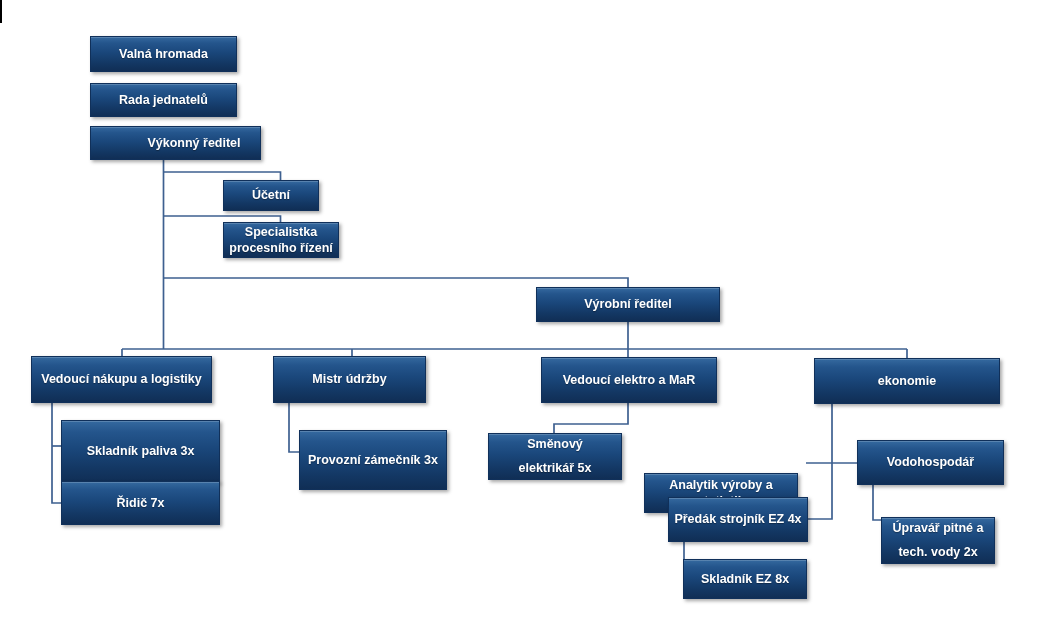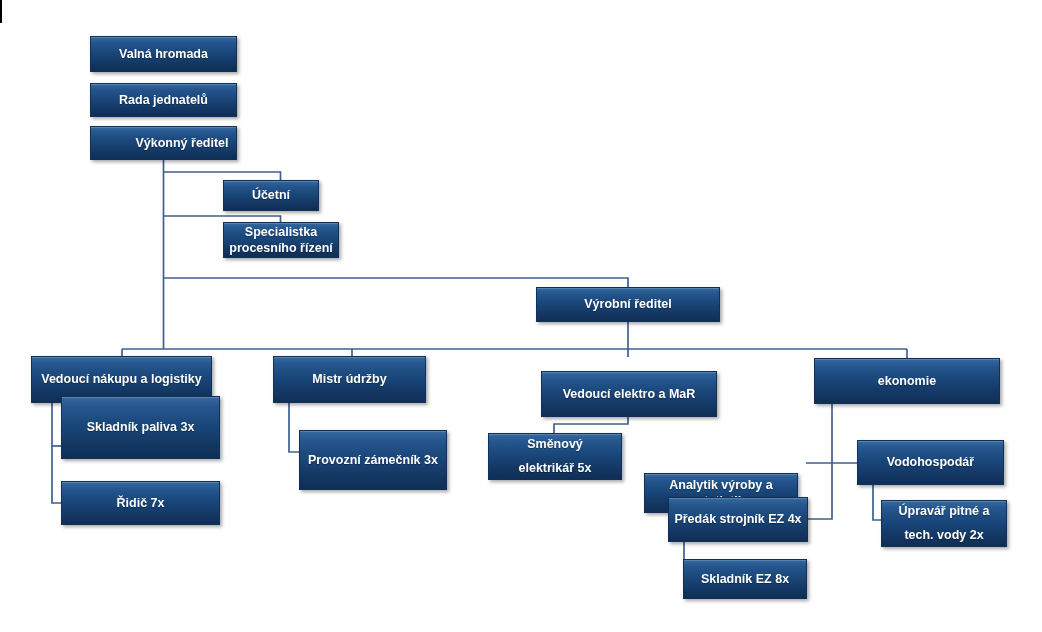--- a/index.html
+++ b/index.html
@@ -72,46 +72,46 @@
       <polyline points="873,485 873,520 881,520"></polyline>
       <polyline points="684,542 684,559"></polyline>
     </svg>
   <div id="nodes-layer">
       <div class="node" style="left: 90px; top: 36px; width: 147px; height: 36px;">
         <div class="line">Valná hromada</div>
       </div>
       <div class="node" style="left: 90px; top: 83px; width: 147px; height: 34px;">
         <div class="line">Rada jednatelů</div>
       </div>
-      <div class="node" style="left: 90px; top: 126px; width: 147px; height: 34px; padding-left: 37px;">
+      <div class="node" style="left: 90px; top: 126px; width: 171px; height: 34px; padding-left: 37px;">
         <div class="line">Výkonný ředitel</div>
       </div>
       <div class="node" style="left: 223px; top: 180px; width: 96px; height: 31px;">
         <div class="line">Účetní</div>
       </div>
       <div class="node" style="left: 223px; top: 222px; width: 116px; height: 36px;">
         <div class="line">Specialistka</div>
         <div class="line">procesního řízení</div>
       </div>
       <div class="node" style="left: 536px; top: 287px; width: 184px; height: 35px;">
         <div class="line">Výrobní ředitel</div>
       </div>
       <div class="node" style="left: 31px; top: 356px; width: 181px; height: 47px;">
         <div class="line">Vedoucí nákupu a logistiky</div>
       </div>
       <div class="node" style="left: 273px; top: 356px; width: 153px; height: 47px;">
         <div class="line">Mistr údržby</div>
       </div>
-      <div class="node" style="left: 541px; top: 357px; width: 176px; height: 46px; margin-top: 14px;">
+      <div class="node" style="left: 541px; top: 357px; width: 176px; height: 46px;">
         <div class="line">Vedoucí elektro a MaR</div>
       </div>
       <div class="node" style="left: 814px; top: 358px; width: 186px; height: 46px;">
         <div class="line">ekonomie</div>
       </div>
-      <div class="node" style="left: 61px; top: 396px; width: 159px; height: 63px; justify-content: center;">
+      <div class="node" style="left: 61px; top: 420px; width: 159px; height: 63px; justify-content: center;">
         <div class="line">Skladník paliva 3x</div>
       </div>
       <div class="node" style="left: 61px; top: 481px; width: 159px; height: 44px;">
         <div class="line">Řidič 7x</div>
       </div>
       <div class="node" style="left: 299px; top: 430px; width: 148px; height: 60px;">
         <div class="line">Provozní zámečník 3x</div>
       </div>
       <div class="node loose" style="left: 488px; top: 433px; width: 134px; height: 47px;">
         <div class="line">Směnový</div>
@@ -120,21 +120,21 @@
       <div class="node" style="left: 644px; top: 444px; width: 154px; height: 40px; margin-top: 29px;">
         <div class="line">Analytik výroby a</div>
         <div class="line">statistik</div>
       </div>
       <div class="node" style="left: 857px; top: 440px; width: 147px; height: 45px;">
         <div class="line">Vodohospodář</div>
       </div>
       <div class="node" style="left: 668px; top: 497px; width: 140px; height: 45px;">
         <div class="line">Předák strojník EZ 4x</div>
       </div>
-      <div class="node loose" style="left: 881px; top: 500px; width: 126px; height: 47px;">
+      <div class="node loose" style="left: 881px; top: 517px; width: 114px; height: 47px;">
         <div class="line">Úpravář pitné a</div>
         <div class="line">tech. vody 2x</div>
       </div>
       <div class="node" style="left: 683px; top: 559px; width: 124px; height: 40px;">
         <div class="line">Skladník EZ 8x</div>
       </div>
     </div>
   <div class="artifact"></div>
 </div>
 

